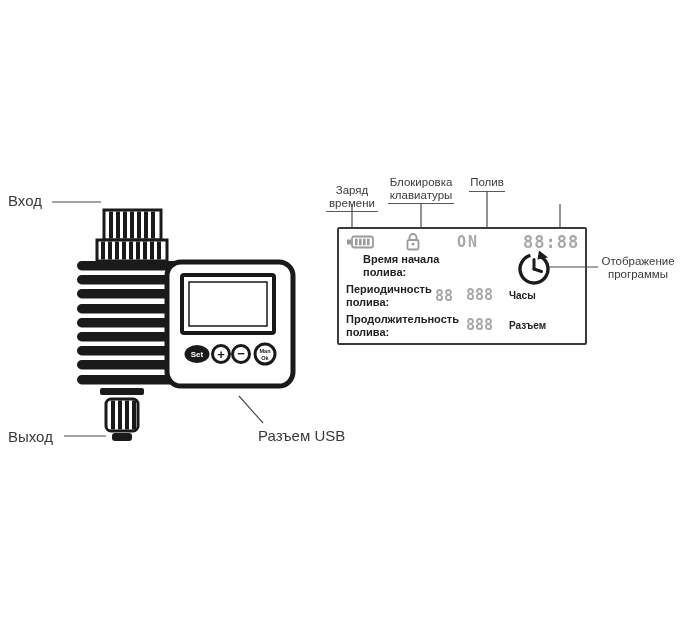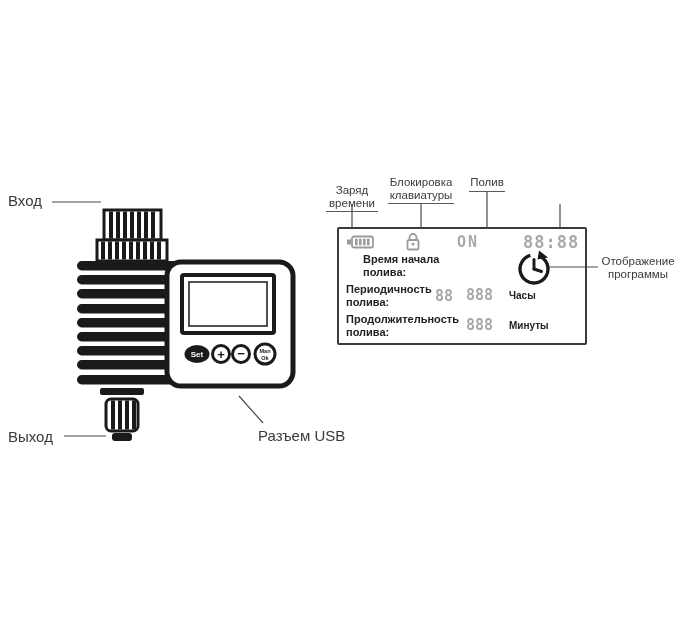--- a/index.html
+++ b/index.html
@@ -118,21 +118,21 @@
       <div>полива:</div>
     </div>
     <div class="abs seg" style="left:127px;top:57px;font-size:15px;">888</div>
     <div class="abs unit" style="left:170px;top:61px;">Часы</div>
 
     <div class="abs row-label" style="left:7px;top:84px;">
       <div>Продолжительность</div>
       <div>полива:</div>
     </div>
     <div class="abs seg" style="left:127px;top:87px;font-size:15px;">888</div>
-    <div class="abs unit" style="left:170px;top:91px;">Минуты</div>
+    <div class="abs unit" style="left:170px;top:91px;">Разъем</div>
 
     <svg class="abs" style="left:176px;top:21px;" width="38" height="38" viewBox="0 0 38 38">
       <circle cx="19" cy="19" r="14" fill="none" stroke="#1a1a1a" stroke-width="3.4" stroke-dasharray="76 12" transform="rotate(-58 19 19)"></circle>
       <polygon points="24,0.5 33,7.5 22.5,9.5" fill="#1a1a1a"></polygon>
       <path d="M19 19 L19 9.5" stroke="#1a1a1a" stroke-width="3" stroke-linecap="round" fill="none"></path>
       <path d="M19 19 L26.5 21.5" stroke="#1a1a1a" stroke-width="3" stroke-linecap="round" fill="none"></path>
     </svg>
   </div>
 
   <svg class="abs" style="left:0;top:0;pointer-events:none;" width="680" height="630" viewBox="0 0 680 630">

